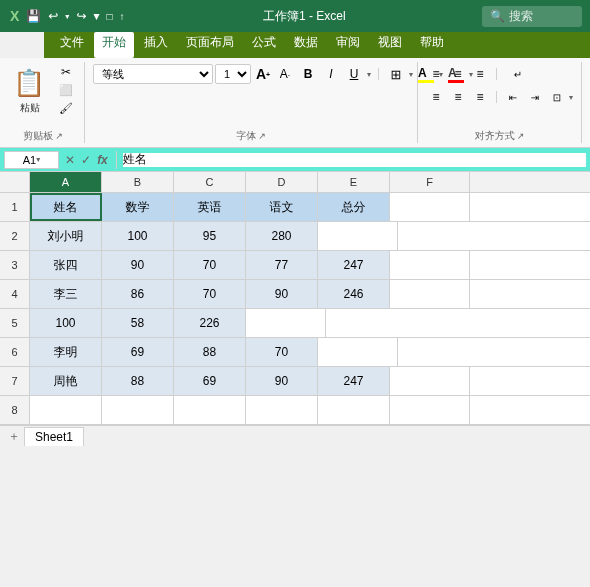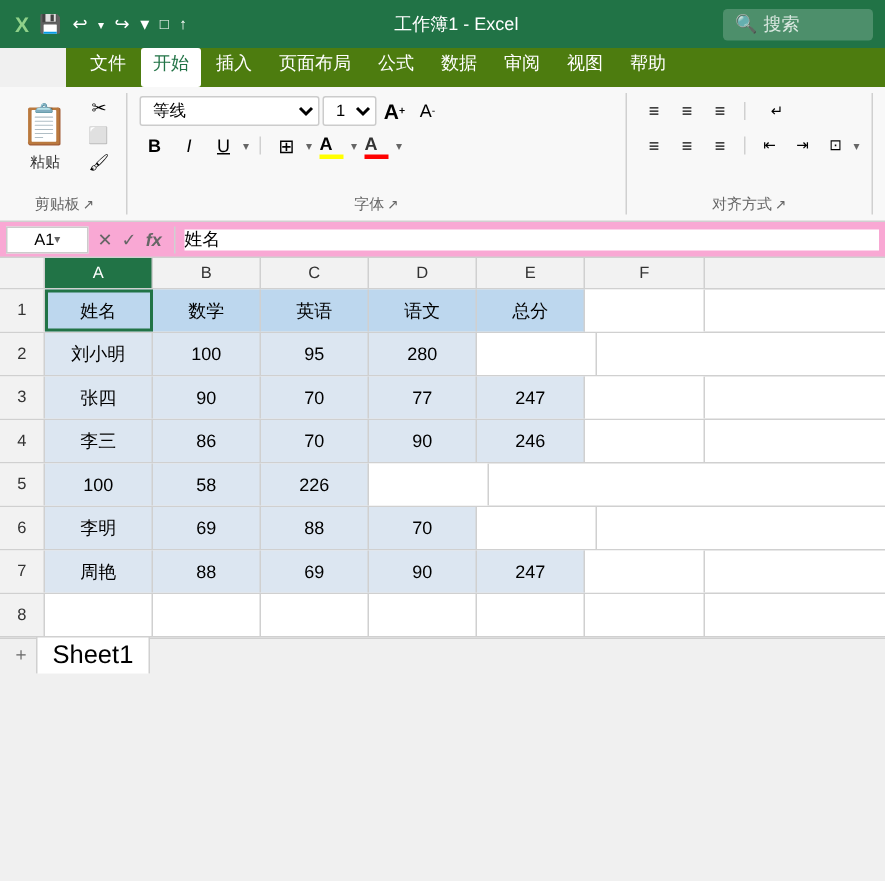--- a/index.html
+++ b/index.html
@@ -180,21 +180,21 @@
     .italic-btn { font-style: italic; }
     .underline-btn { text-decoration: underline; }
     .align-row {
       display: flex;
       align-items: center;
       gap: 2px;
     }
 
     
     .formula-bar {
-      background: #f9a8d4;
+      background: #5eead4;
       border-bottom: 1px solid #d0d0d0;
       height: 24px;
       display: flex;
       align-items: center;
       padding: 0 4px;
       gap: 4px;
     }
     .cell-ref {
       border: 1px solid #ccc;
       width: 55px;
@@ -424,21 +424,21 @@
         </div>
       </div>
     </div>
     <div class="ribbon-group-label">
       <span>剪贴板</span>
       <span style="font-size:9px;cursor:pointer;">↗</span>
     </div>
   </div>
 
   <div class="ribbon-group" style="flex:1; min-width:200px;">
-    <div style="display:flex;flex-direction:column;gap:3px;width:100%;padding-top:2px;">
+    <div style="display:flex;flex-direction:row;gap:3px;width:100%;padding-top:2px;">
       <div class="font-row1">
         <select class="font-selector">
           <option>等线</option>
         </select>
         <select class="size-selector">
           <option>12</option>
         </select>
         <div class="icon-btn" style="font-weight:bold;font-size:14px;">A<sup style="font-size:7px;">+</sup></div>
         <div class="icon-btn" style="font-size:12px;">A<sup style="font-size:7px;">-</sup></div>
       </div>
@@ -600,14 +600,14 @@
       <div class="cell col-c empty-cell"></div>
       <div class="cell col-d empty-cell"></div>
       <div class="cell col-e empty-cell"></div>
       <div class="cell col-f empty-cell"></div>
     </div>
   </div>
 </div>
 
 <div class="sheet-tabs">
   <span style="font-size:12px;cursor:pointer;color:#666;padding:0 4px;">＋</span>
-  <span style="background:white;border:1px solid #d0d0d0;border-bottom:none;padding:2px 10px;font-size:17px;cursor:pointer;">Sheet1</span>
+  <span style="background:white;border:1px solid #d0d0d0;border-bottom:none;padding:2px 10px;font-size:12px;cursor:pointer;">Sheet1</span>
 </div>
 
 </body></html>

